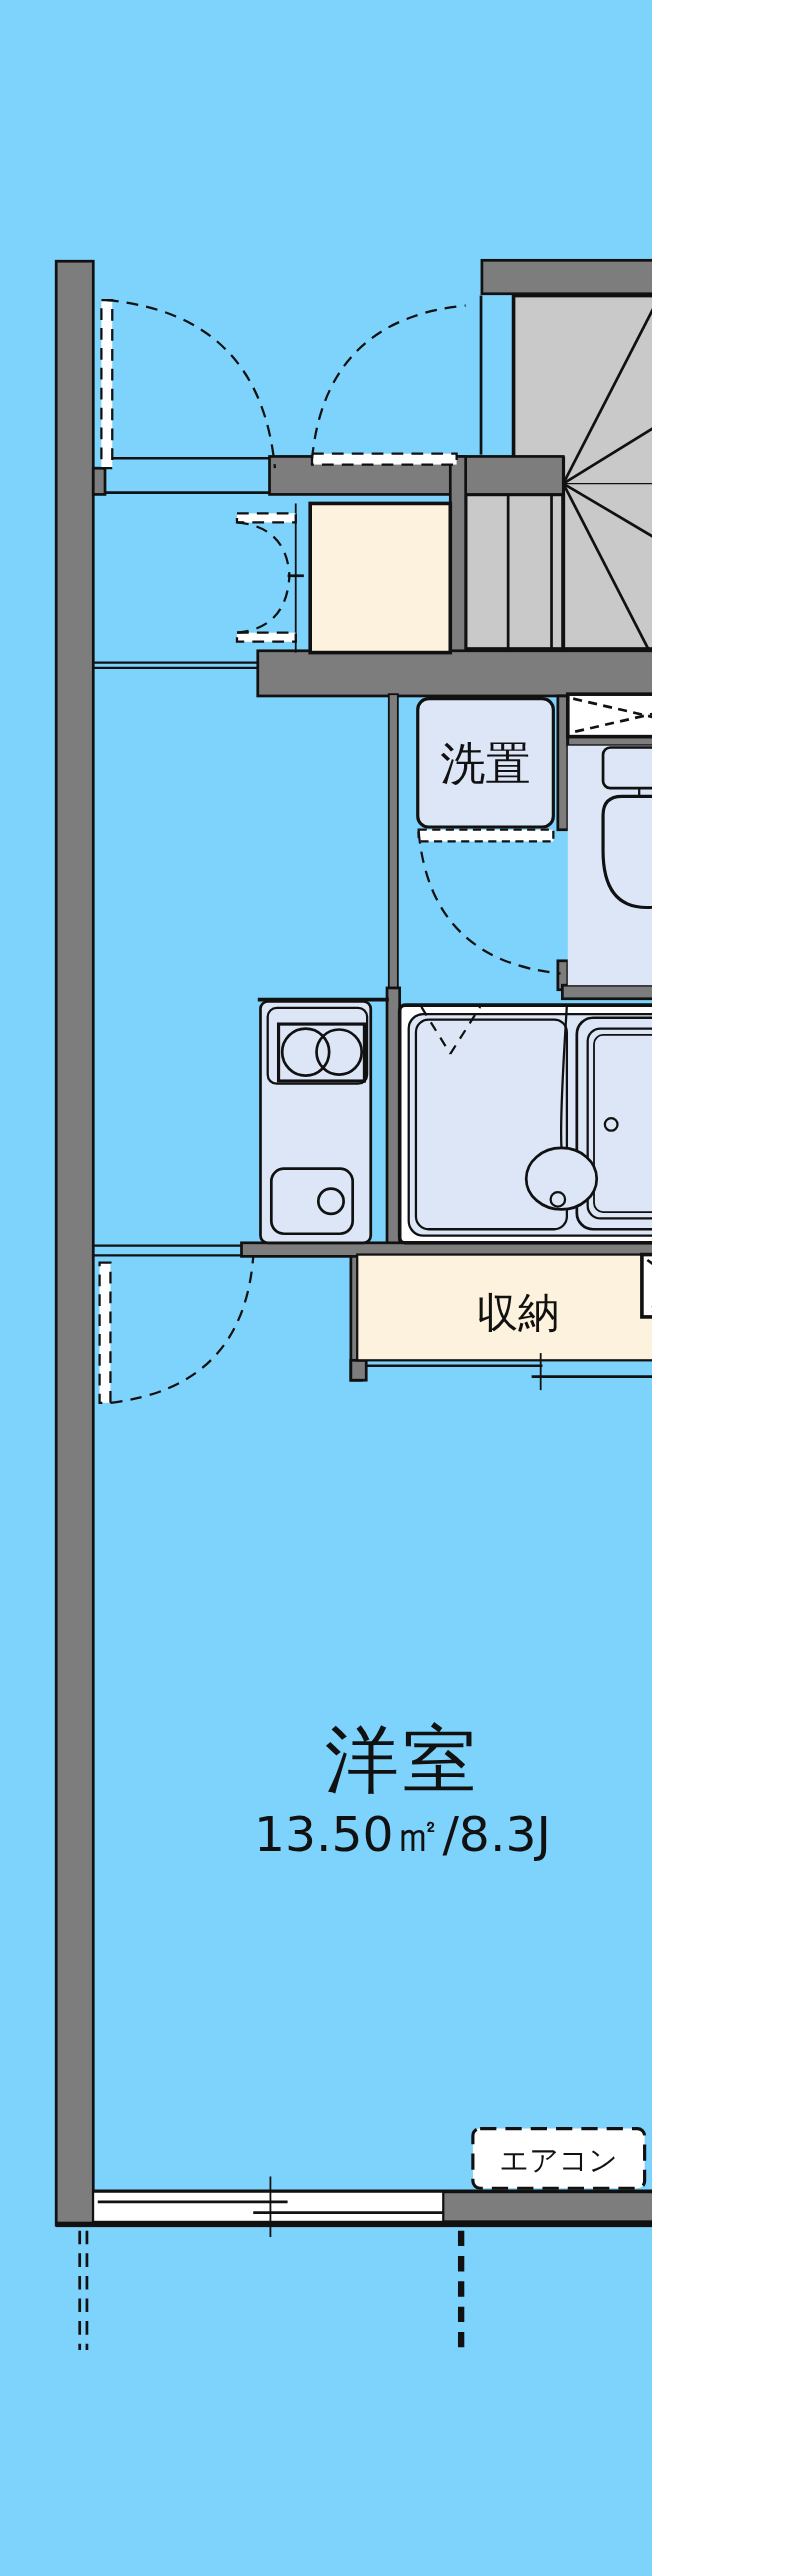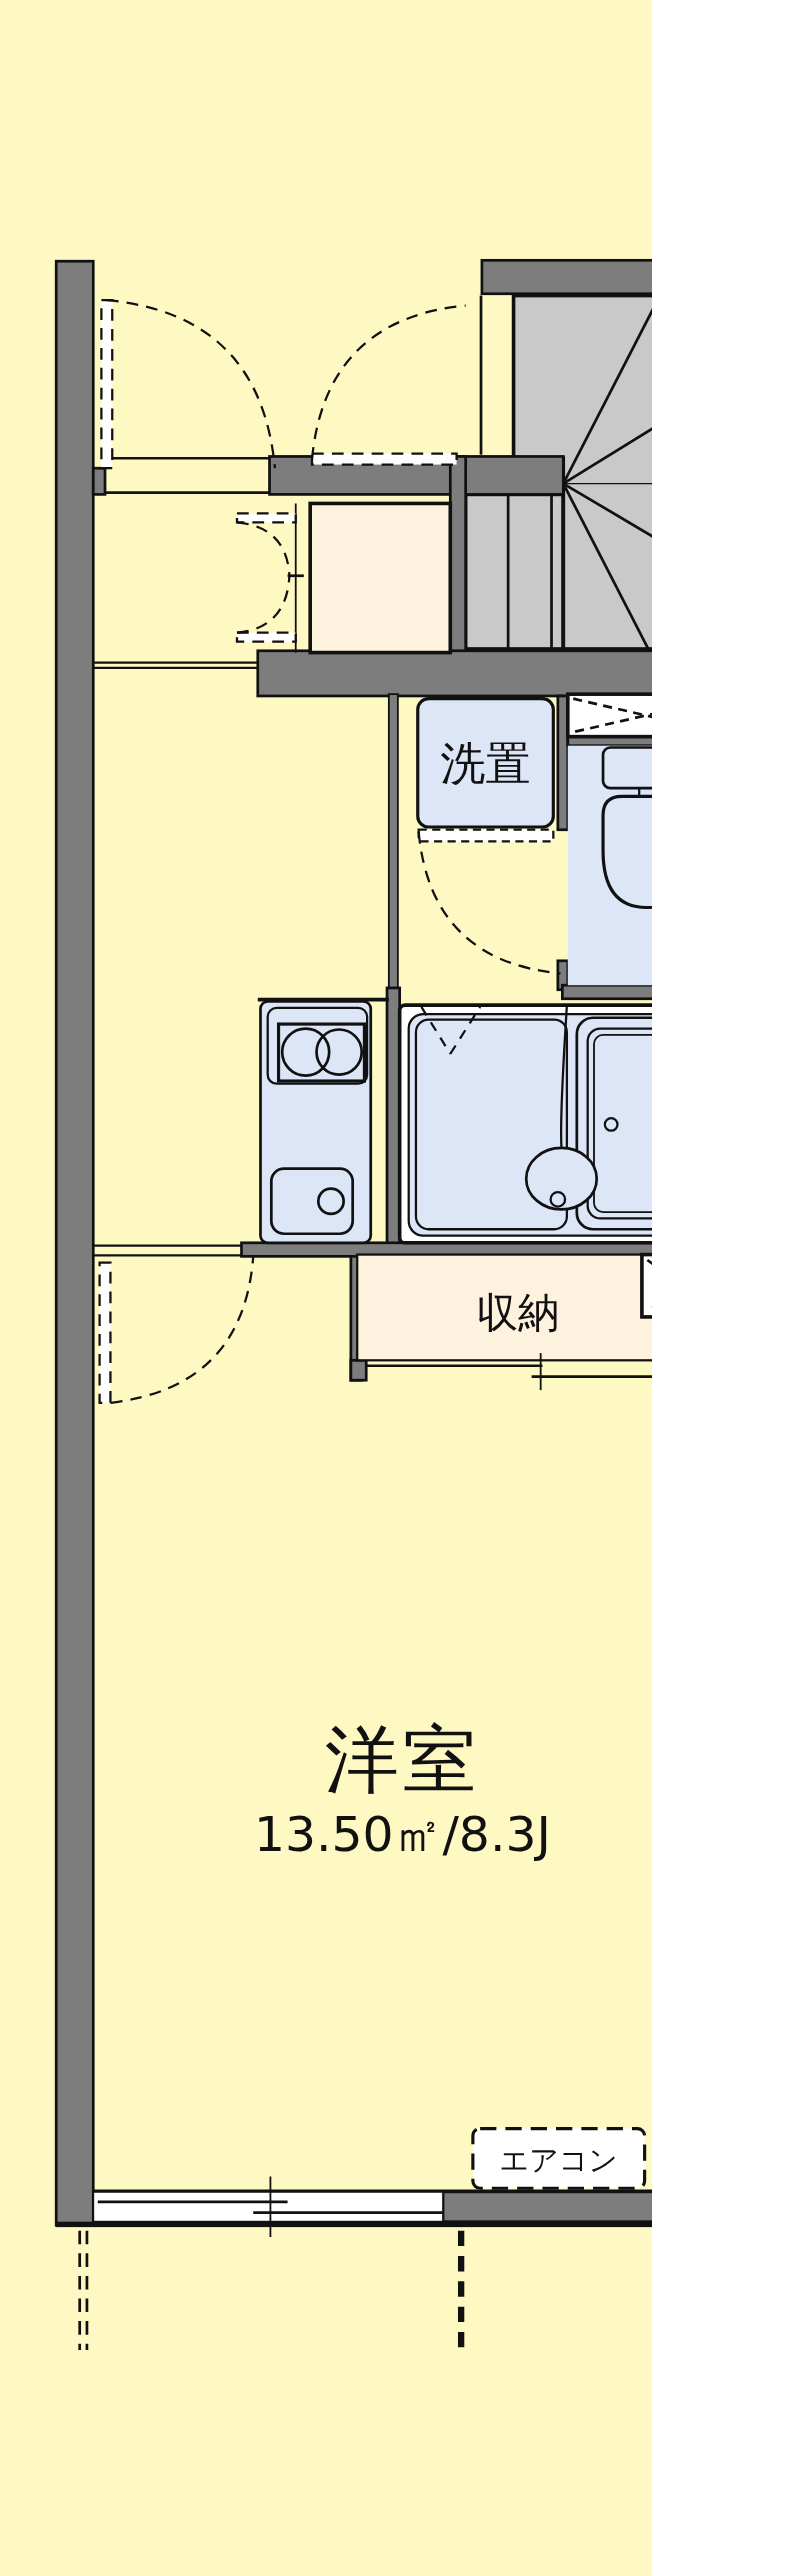--- a/index.html
+++ b/index.html
@@ -1,16 +1,16 @@
 <!DOCTYPE html>
 <html style="--wall: #7d7d7d; --stair: #c9c9c9; --fb: #dce6f7; --cream: #fdf2dd;font-size:14.5px"><head>
 <meta charset="utf-8">
 <style>
   html,body{margin:0;padding:0;background:#fff;}
-  .page{position:relative;width:652px;height:2576px;background:#fef9c3;overflow:hidden;
+  .page{position:relative;width:652px;height:2576px;background:#7dd3fc;overflow:hidden;
         font-family:"DejaVu Sans","Liberation Sans",sans-serif;}
   svg{position:absolute;left:0;top:0;}
   text{font-family:"DejaVu Sans","Liberation Sans",sans-serif;fill:#111;}
 </style>
 </head>
 <body>
 
 <div class="page">
 <svg width="812" height="2576" viewBox="0 0 898 2850">
 

